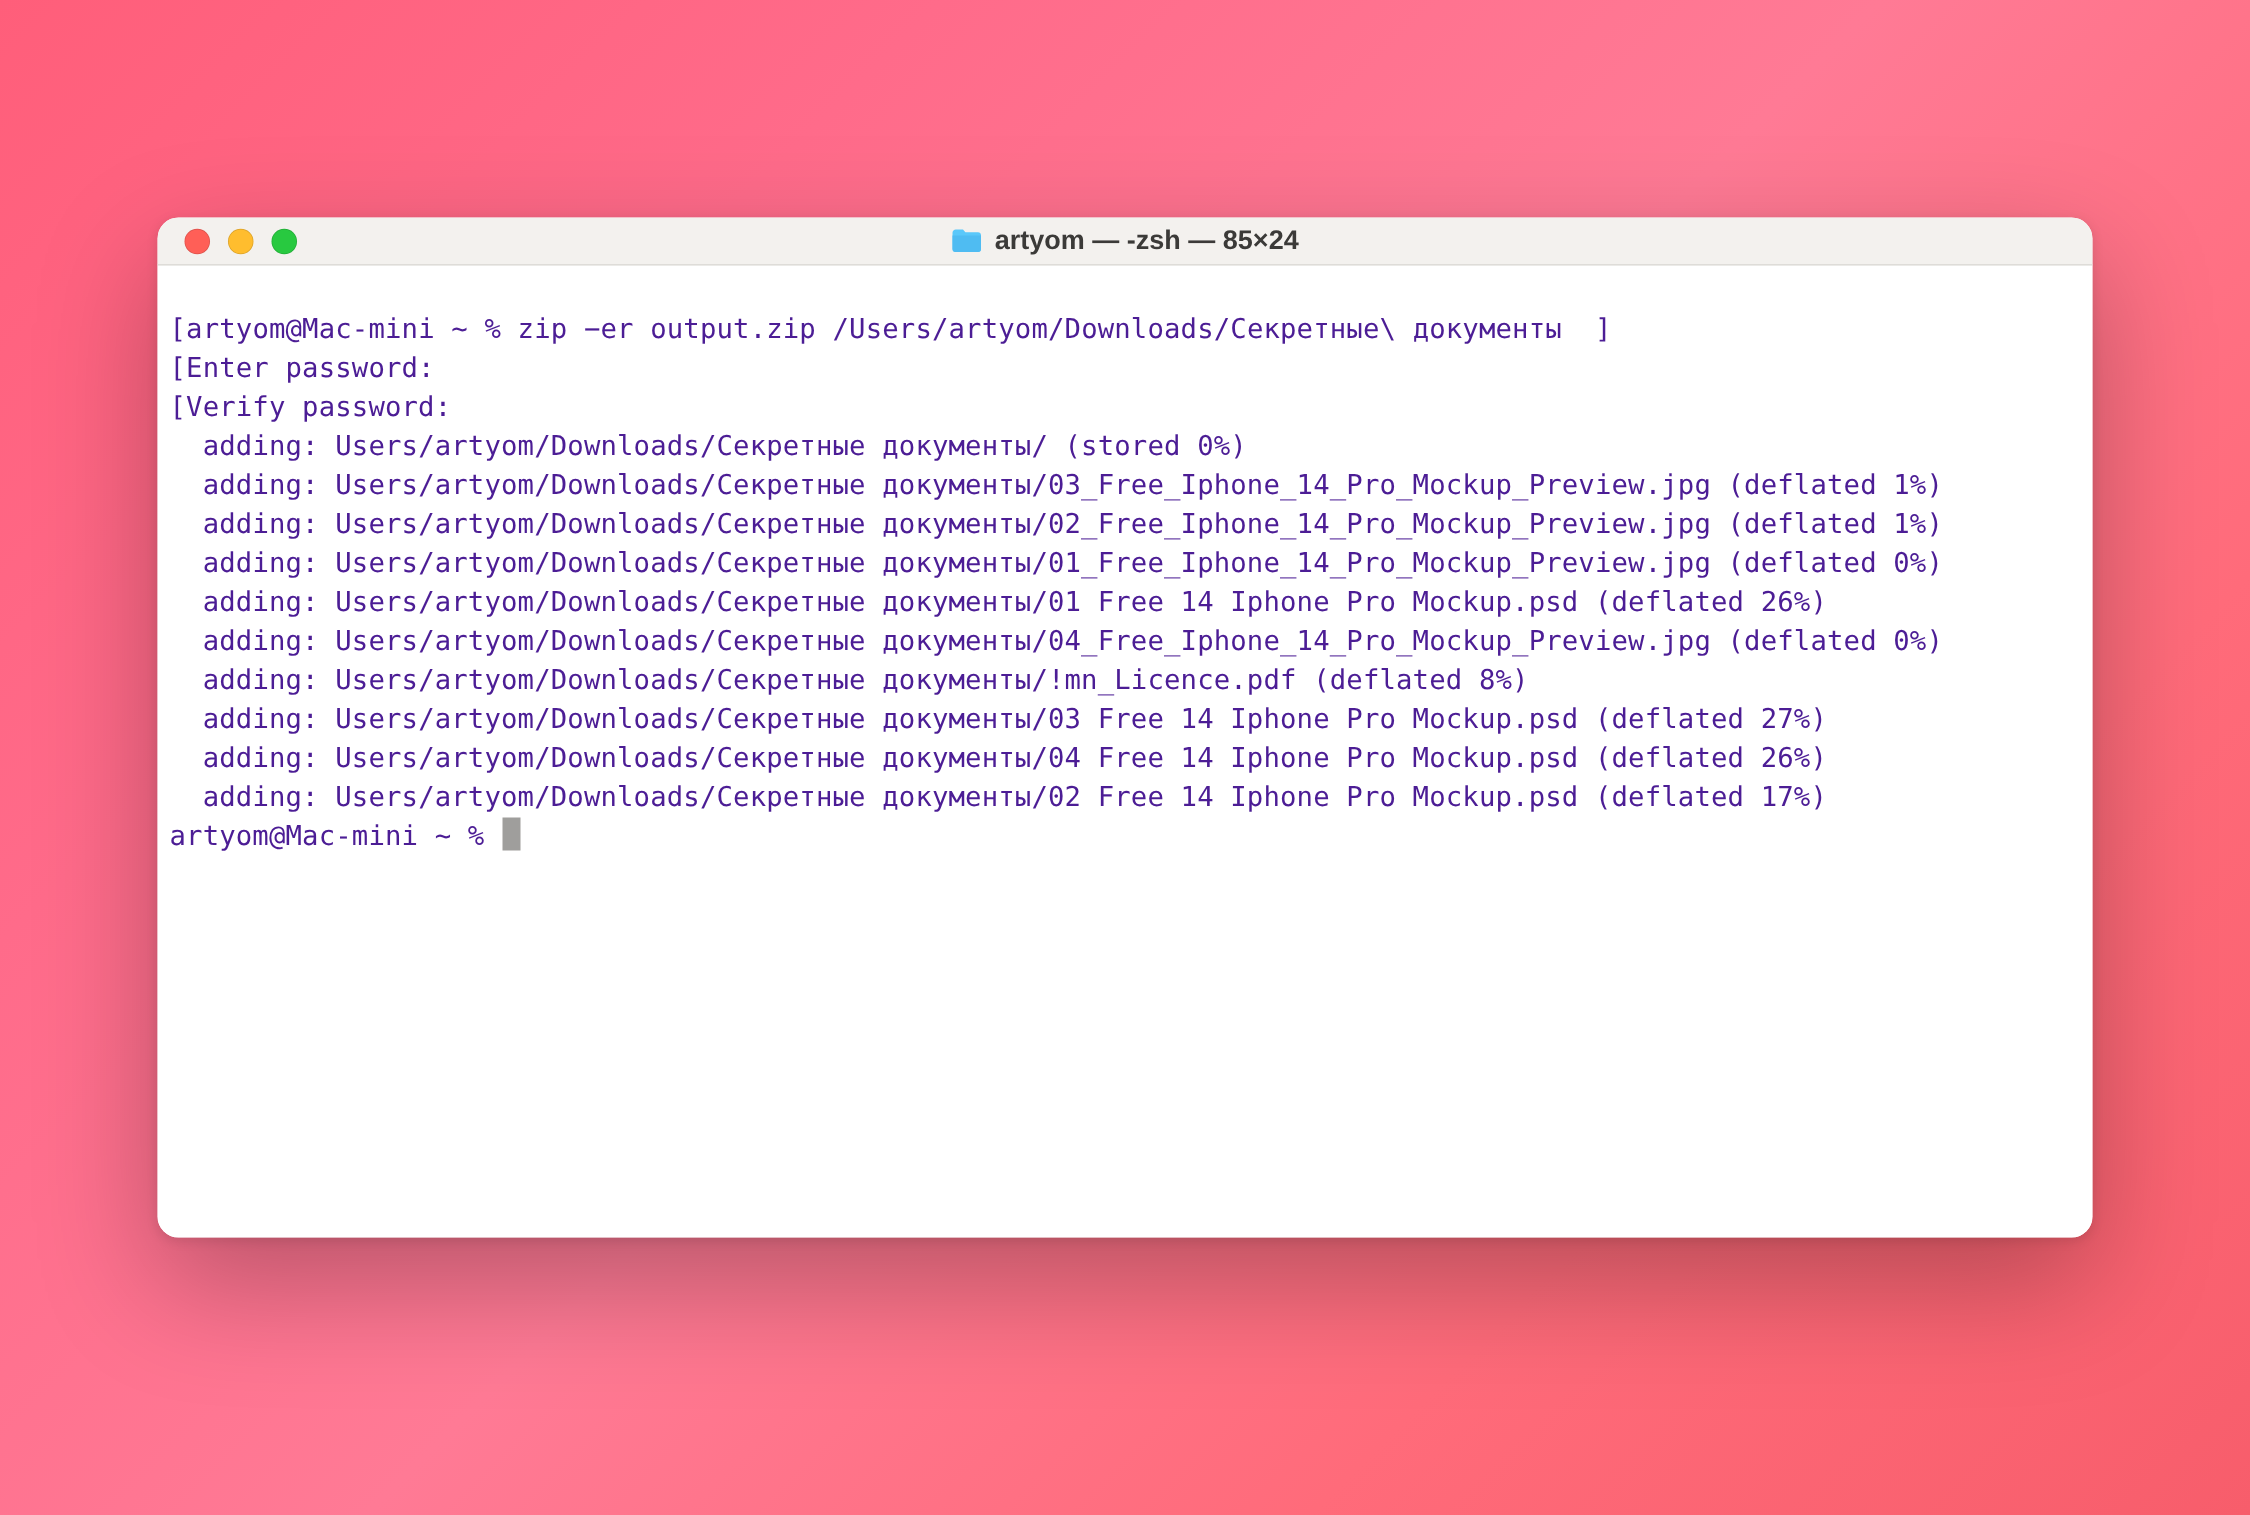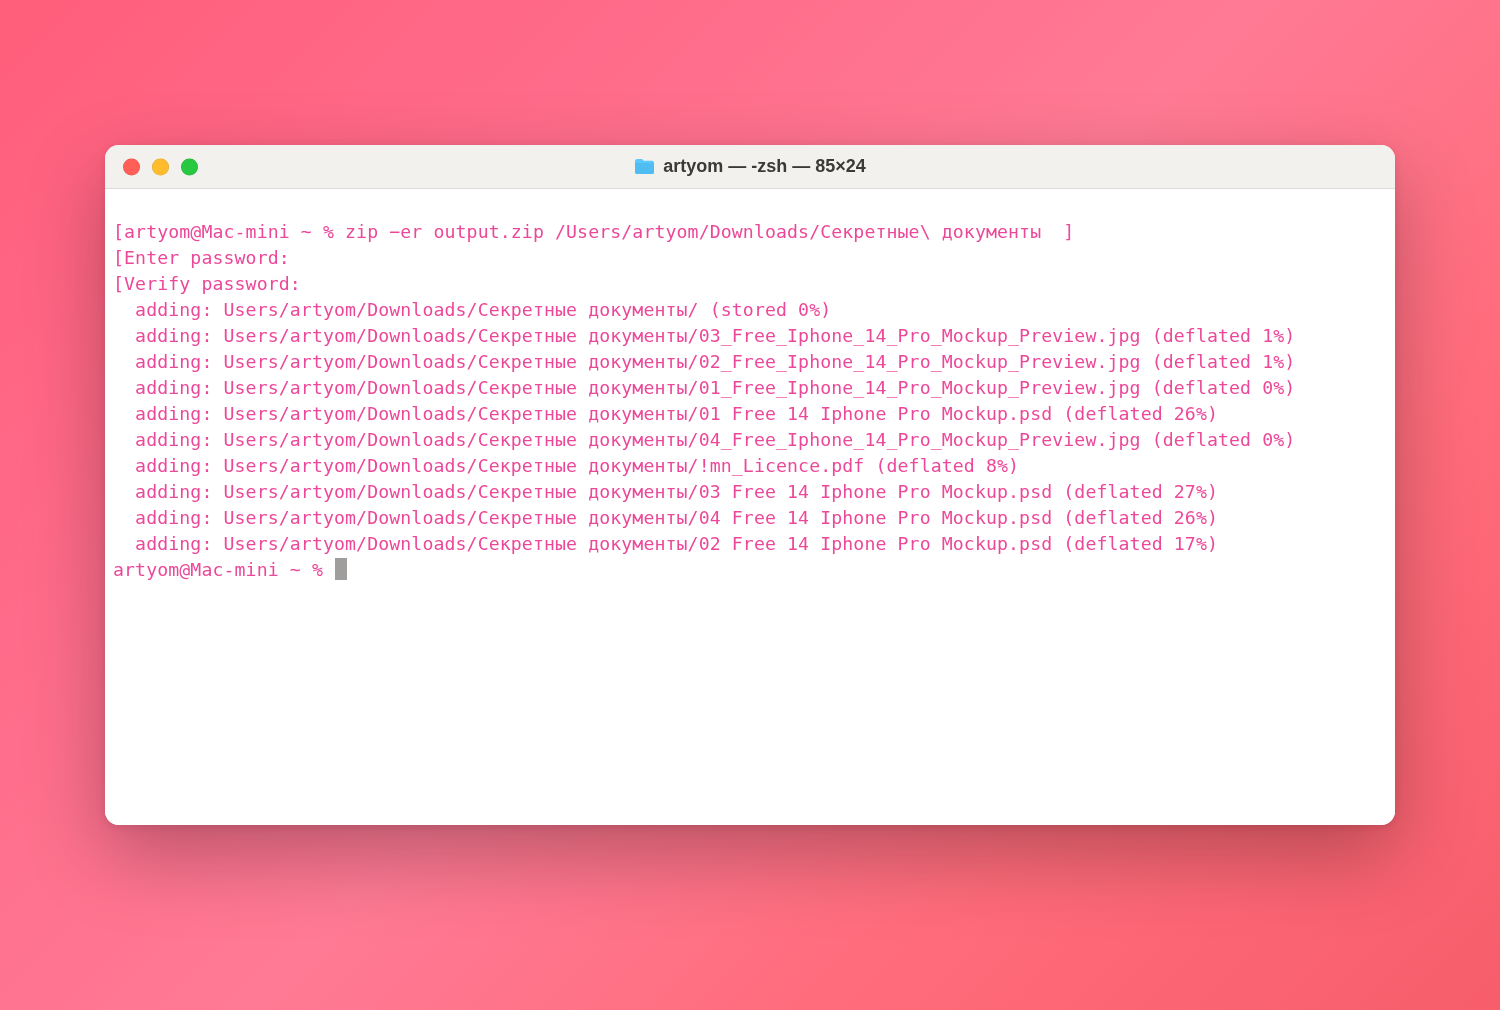--- a/index.html
+++ b/index.html
@@ -18,21 +18,21 @@
       height: 680px;
       background: #ffffff;
       border-radius: 14px;
       box-shadow: 0 30px 80px rgba(0,0,0,0.28), 0 2px 8px rgba(0,0,0,0.1);
       overflow: hidden;
       display: flex;
       flex-direction: column;
       margin-top: -40px;
     }
     .titlebar {
-      height: 44px;
+      height: 32px;
       background: #f3f1ee;
       border-bottom: 1px solid #dedcd8;
       display: flex;
       align-items: center;
       position: relative;
       flex: 0 0 auto;
     }
     .traffic-lights {
       display: flex;
       gap: 12px;
@@ -64,21 +64,21 @@
       position: relative;
     }
     .folder-icon svg { display: block; }
     .terminal-body {
       flex: 1 1 auto;
       background: #ffffff;
       padding: 4px 24px 8px 8px;
       font-family: "SF Mono", ui-monospace, Menlo, Monaco, Consolas, monospace;
       font-size: 18.2px;
       line-height: 26px;
-      color: #ec4899;
+      color: #4c1d95;
       white-space: pre-wrap;
       word-break: break-all;
       letter-spacing: 0.1px;
       font-weight: 500;
     }
     .terminal-body pre {
       font: inherit;
       white-space: pre-wrap;
       word-break: break-all;
     }

